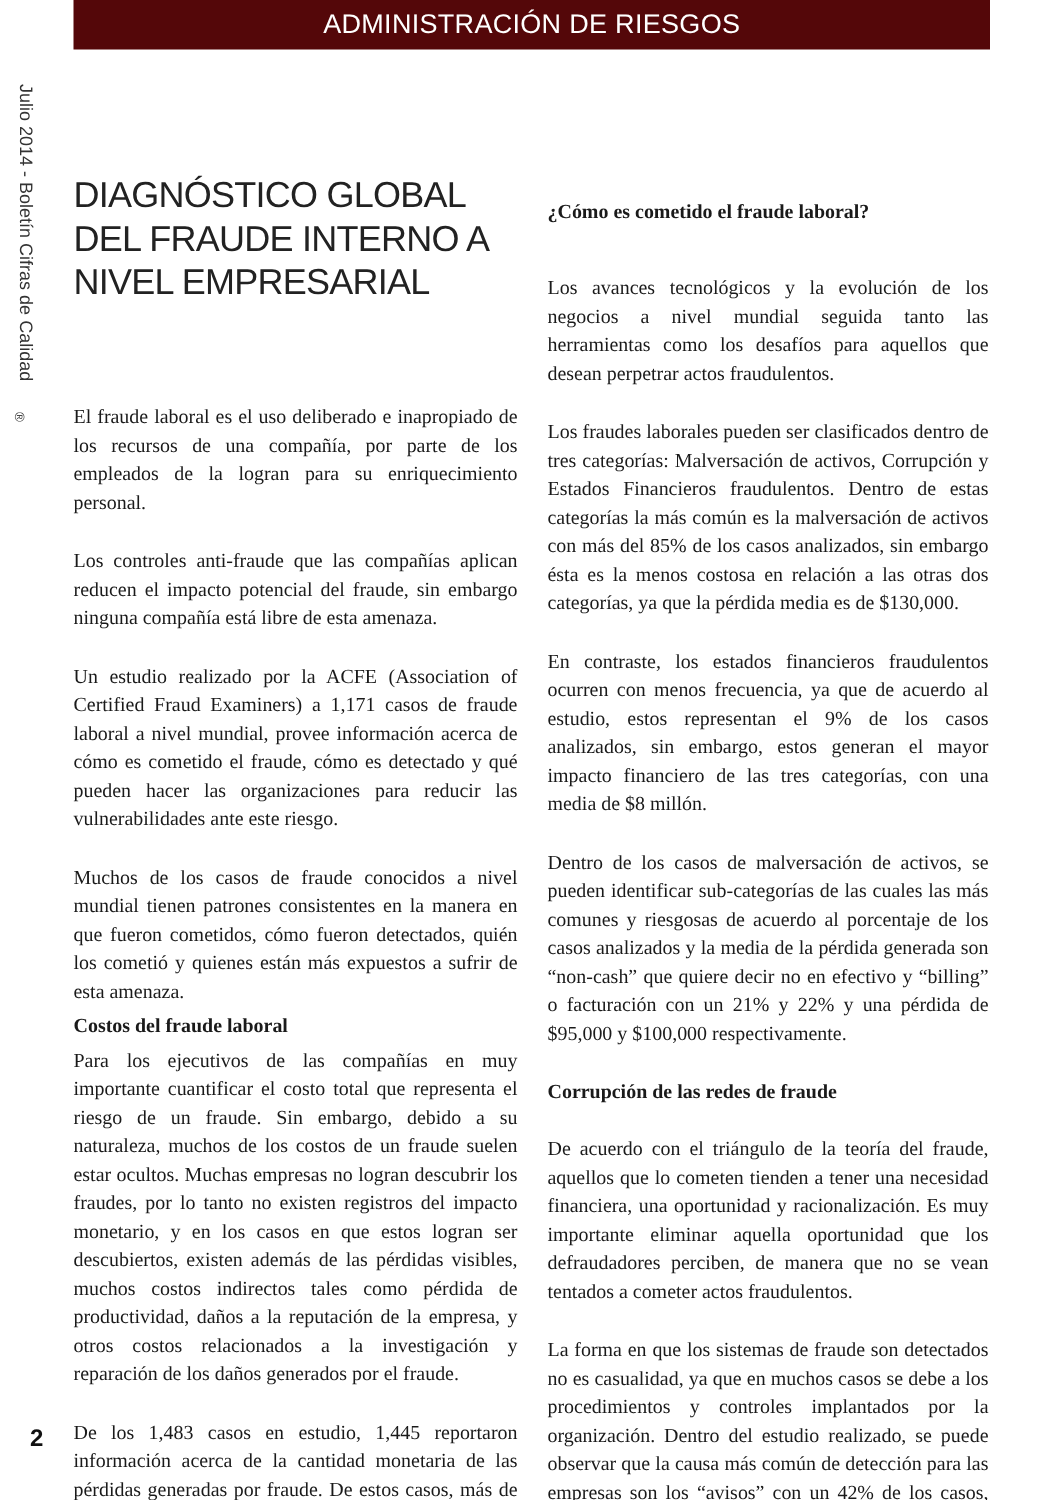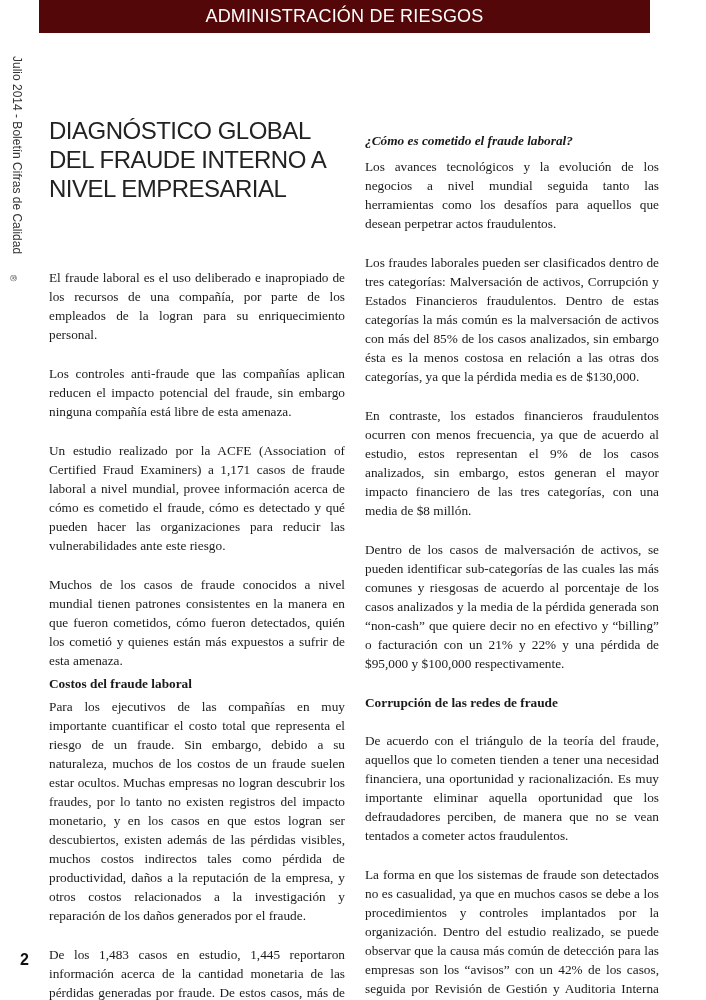--- a/index.html
+++ b/index.html
@@ -1,29 +1,29 @@
 <!DOCTYPE html>
 <html><head>
 <meta charset="utf-8">
 <style>
   html, body { margin:0; padding:0; background:#ffffff; }
   body { width:706px; height:1000px; position:relative; overflow:hidden; font-family:"Liberation Serif", serif; color:#1a1a1a; }
-  .header-bar { position:absolute; left:39px; top:0; width:611px; height:33px; background:#540709; display:flex; align-items:center; justify-content:center; }
+  .header-bar { position:absolute; left:49px; top:0; width:611px; height:33px; background:#540709; display:flex; align-items:center; justify-content:center; }
   .header-bar span { color:#ffffff; font-family:"Liberation Sans", sans-serif; font-size:18px; letter-spacing:0.2px; }
   .side-label { position:absolute; left:4px; top:56px; width:20px; height:210px; }
   .side-label span { position:absolute; left:0; top:0; transform-origin:0 0; transform:translate(20px,0) rotate(90deg); white-space:nowrap; font-family:"Liberation Sans", sans-serif; font-size:12px; color:#333; }
   .reg-mark { position:absolute; left:10px; top:273px; font-family:"Liberation Sans", sans-serif; font-size:9px; color:#444; transform:rotate(90deg); }
   .page-num { position:absolute; left:20px; top:951px; font-family:"Liberation Sans", sans-serif; font-weight:bold; font-size:16px; color:#111; }
   .title { position:absolute; left:49px; top:116px; width:300px; font-family:"Liberation Sans", sans-serif; font-size:24px; line-height:29px; color:#222; letter-spacing:-0.5px; }
   .col { position:absolute; font-size:13.3px; line-height:19px; text-align:justify; }
   .col p { margin:0 0 20px 0; }
   .col h3 { margin:0 0 19px 0; font-size:13.3px; font-weight:bold; }
   .col-left { left:49px; top:268px; width:296px; }
   .col-right { left:365px; top:131px; width:294px; }
-  .col-right h3.first { margin-bottom:7px;font-style:italic; }
+  .col-right h3.first { margin-bottom:32px; }
 </style>
 </head>
 <body>
 
 <div class="header-bar">
   <span>ADMINISTRACIÓN DE RIESGOS</span>
 </div>
 
 <div class="side-label">
   <span>Julio 2014 - Boletín Cifras de Calidad</span>

